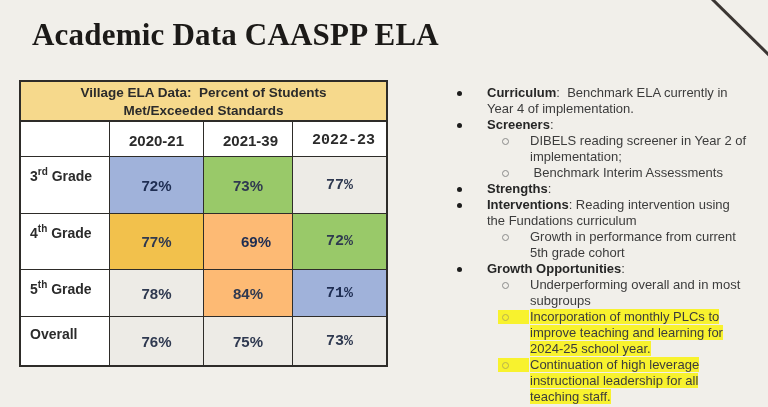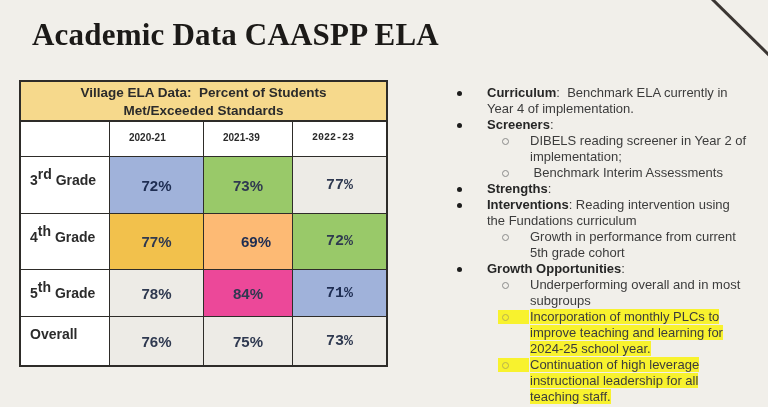--- a/index.html
+++ b/index.html
@@ -64,31 +64,31 @@
   }
   .cell {
     border-right: 1.5px solid #2e2c29;
     border-bottom: 1.5px solid #2e2c29;
     background: #ffffff;
   }
   .cell.last-col { border-right: none; font-family: Liberation Mono, monospace; }
   .cell.last-row { border-bottom: none; }
   .cell.col-head {
     font-weight: 700;
-    font-size: 10px;
+    font-size: 15px;
     padding: 10px 0 0 19px;
     color: #2b2b2b;
   }
   .cell.row-label {
     font-weight: 700;
     font-size: 14px;
     padding: 9px 0 0 9px;
     color: #2b2b2b;
   }
-  .cell.row-label sup { font-size: 14px; }
+  .cell.row-label sup { font-size: 10px; }
   .cell.value {
     display: flex;
     align-items: center;
     justify-content: center;
     font-weight: 700;
     font-size: 15px;
     color: #2f3950;
   }
 
   
@@ -159,21 +159,21 @@
       <div class="cell row-label">3<sup>rd</sup> Grade</div>
       <div class="cell value" style="background: rgb(160, 178, 218); color: rgb(30, 45, 82);">72%</div>
       <div class="cell value" style="background: rgb(153, 201, 105);">73%</div>
       <div class="cell value last-col" style="background: rgb(237, 235, 230);">77%</div>
       <div class="cell row-label">4<sup>th</sup> Grade</div>
       <div class="cell value" style="background: rgb(242, 193, 76);">77%</div>
       <div class="cell value" style="background: #fdba74; color: rgb(30, 45, 82); padding-left: 16px;">69%</div>
       <div class="cell value last-col" style="background: rgb(153, 201, 105);">72%</div>
       <div class="cell row-label">5<sup>th</sup> Grade</div>
       <div class="cell value" style="background: rgb(237, 235, 230);">78%</div>
-      <div class="cell value" style="background: #ec4899;">84%</div>
+      <div class="cell value" style="background: #fdba74;">84%</div>
       <div class="cell value last-col" style="background: rgb(160, 178, 218); color: rgb(30, 45, 82);">71%</div>
       <div class="cell row-label last-row">Overall</div>
       <div class="cell value last-row" style="background: rgb(237, 235, 230);">76%</div>
       <div class="cell value last-row" style="background: rgb(237, 235, 230);">75%</div>
       <div class="cell value last-col last-row" style="background: rgb(237, 235, 230);">73%</div>
     </div>
 </div>
 
 <div class="bullet-panel">
   <ul id="bullet-list">

